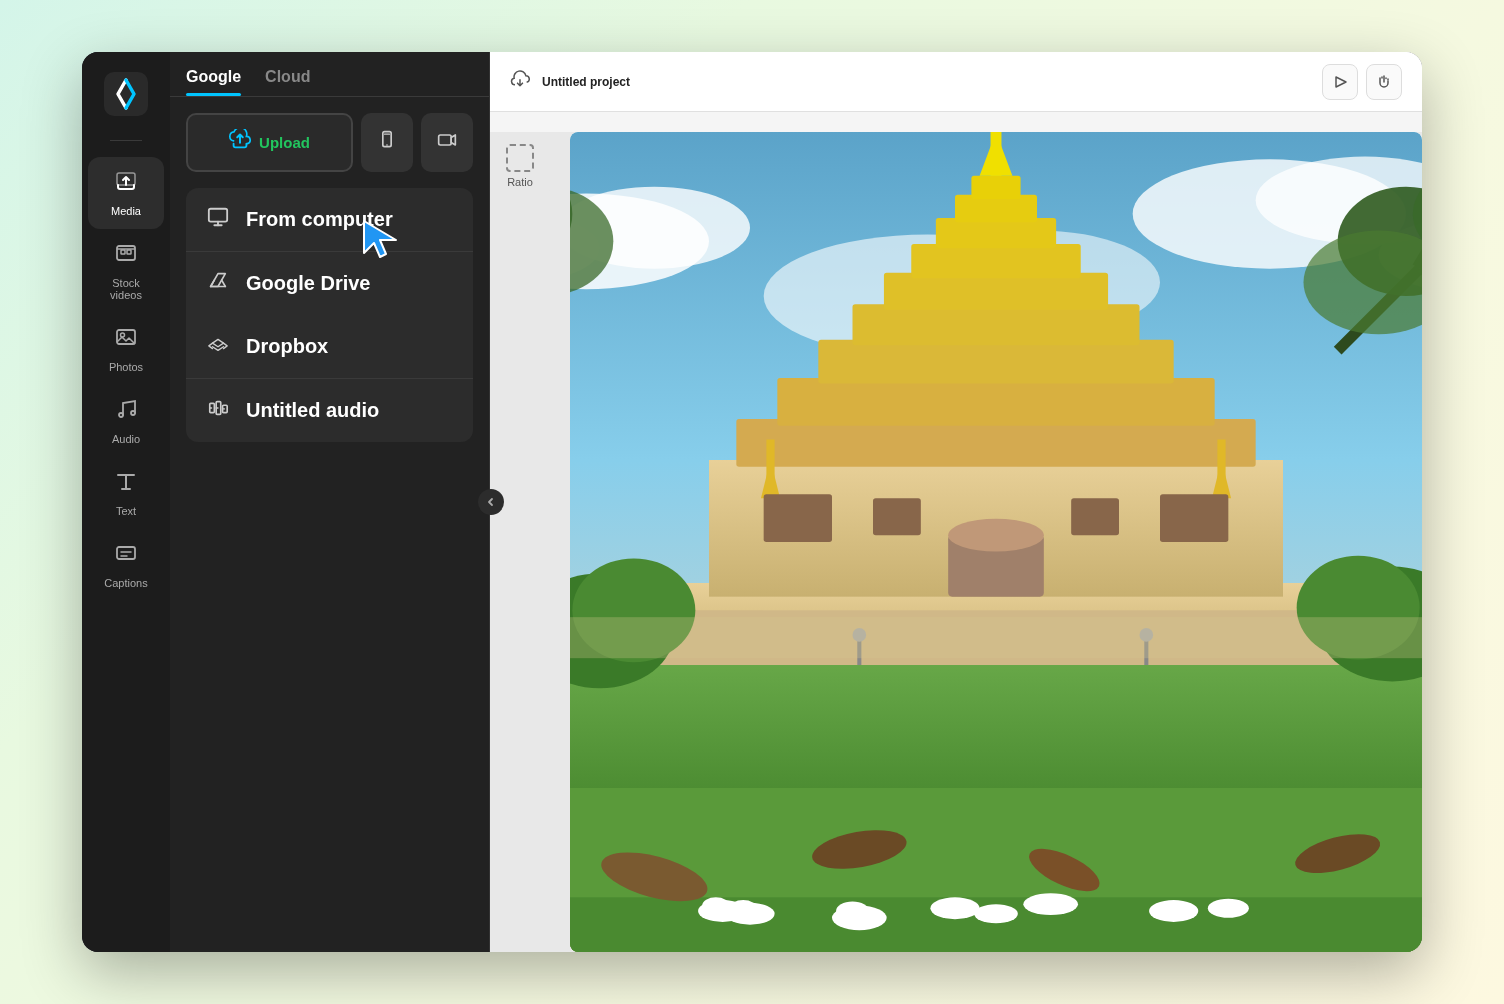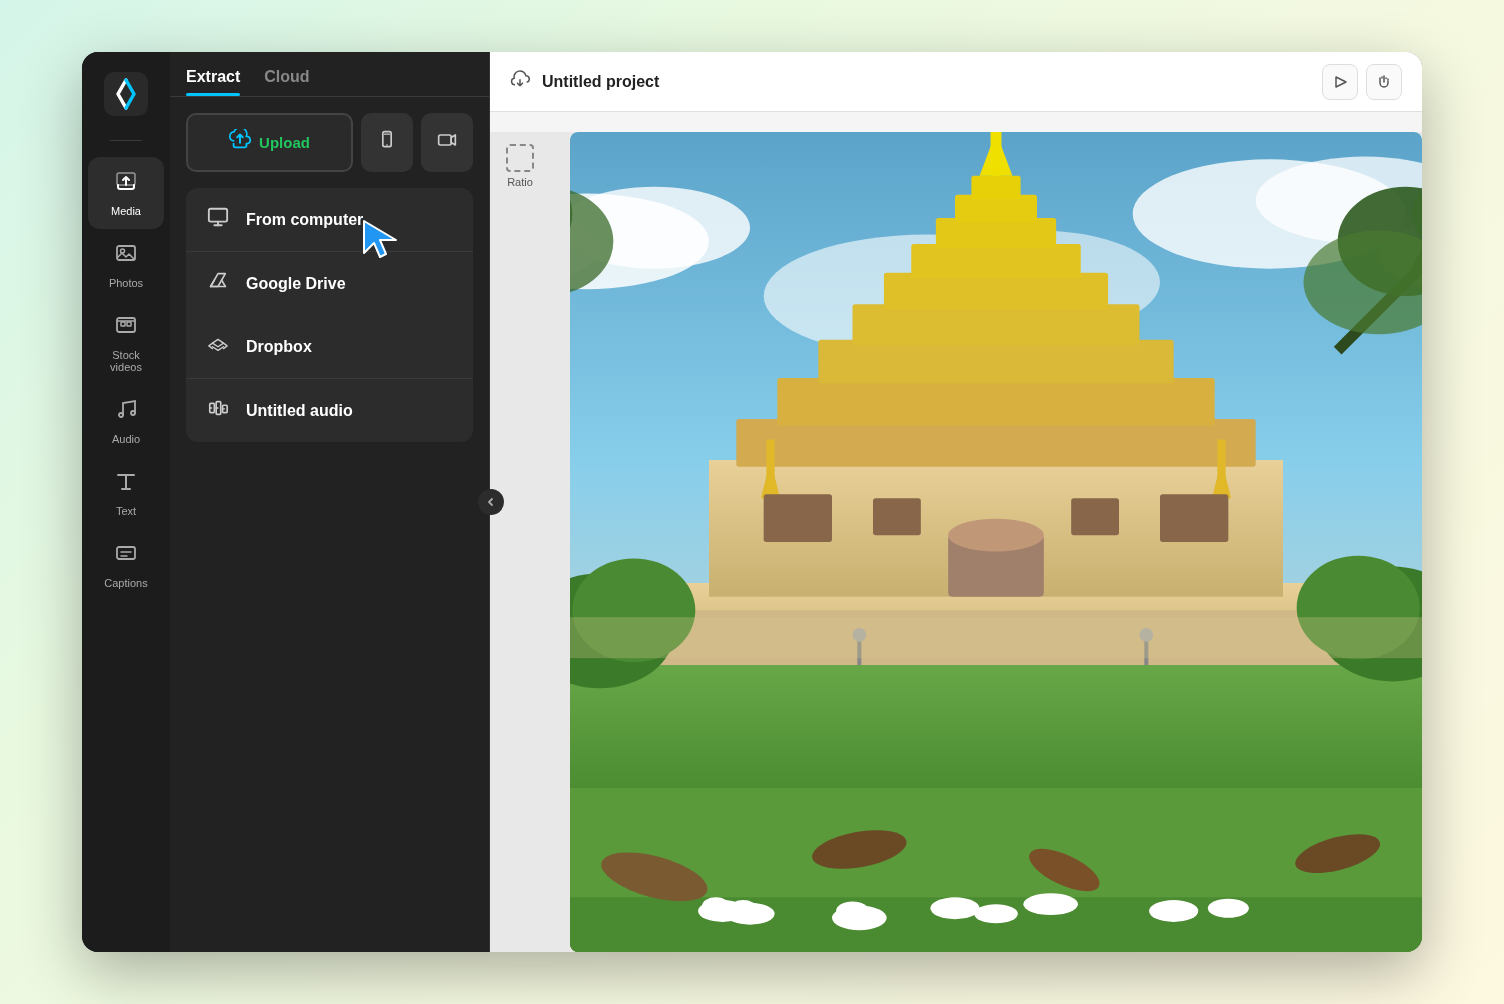--- a/index.html
+++ b/index.html
@@ -172,21 +172,21 @@
       gap: 16px;
       cursor: pointer;
     }
     .dropdown-item-icon {
       font-size: 20px;
       color: #ccc;
       width: 24px;
       text-align: center;
     }
     .dropdown-item-label {
-      font-size: 16px;
+      font-size: 20px;
       font-weight: 600;
       color: #fff;
     }
     .dropdown-divider-thin {
       height: 1px;
       background: #3a3a3a;
     }
 
     
     .main-content {
@@ -204,21 +204,21 @@
       align-items: center;
       padding: 0 20px;
       gap: 12px;
       border-bottom: 1px solid #e0e0e0;
     }
     .top-bar-icon {
       color: #555;
       font-size: 18px;
     }
     .top-bar-title {
-      font-size: 16px;
+      font-size: 12px;
       font-weight: 600;
       color: #222;
       flex: 1;
     }
     .top-bar-actions {
       display: flex;
       gap: 8px;
     }
     .top-bar-btn {
       width: 36px;
@@ -327,48 +327,48 @@
 
     <div class="sidebar-item active">
       <span class="sidebar-icon">
         <svg width="24" height="24" viewBox="0 0 24 24" fill="none">
           <path d="M12 16V8M12 8L9 11M12 8L15 11" stroke="white" stroke-width="2" stroke-linecap="round" stroke-linejoin="round"></path>
           <path d="M4 16v2a2 2 0 002 2h12a2 2 0 002-2v-2" stroke="white" stroke-width="2" stroke-linecap="round"></path>
           <rect x="3" y="4" width="18" height="12" rx="2" stroke="white" stroke-width="1.5" fill="none" opacity="0.5"></rect>
         </svg>
       </span>
       <span class="sidebar-item-label">Media</span>
-    </div>
-
-    <div class="sidebar-item">
-      <span class="sidebar-icon">
-        <svg width="24" height="24" viewBox="0 0 24 24" fill="none">
-          <rect x="3" y="5" width="18" height="14" rx="2" stroke="#aaa" stroke-width="1.8" fill="none"></rect>
-          <circle cx="8.5" cy="10" r="2" stroke="#aaa" stroke-width="1.5" fill="none"></circle>
-          <path d="M3 17l5-5 4 4 3-3 6 6" stroke="#aaa" stroke-width="1.5" stroke-linejoin="round"></path>
-        </svg>
-      </span>
-      <span class="sidebar-item-label">Photos</span>
     </div>
 
     <div class="sidebar-item">
       <span class="sidebar-icon">
         <svg width="24" height="24" viewBox="0 0 24 24" fill="none">
           <rect x="3" y="5" width="18" height="14" rx="2" stroke="#aaa" stroke-width="1.8" fill="none"></rect>
           <rect x="7" y="9" width="4" height="4" rx="0.5" stroke="#aaa" stroke-width="1.5" fill="none"></rect>
           <rect x="13" y="9" width="4" height="4" rx="0.5" stroke="#aaa" stroke-width="1.5" fill="none"></rect>
           <line x1="3" y1="8" x2="21" y2="8" stroke="#aaa" stroke-width="1.5"></line>
         </svg>
       </span>
       <span class="sidebar-item-label">Stock<br>videos</span>
     </div>
 
     <div class="sidebar-item">
       <span class="sidebar-icon">
         <svg width="24" height="24" viewBox="0 0 24 24" fill="none">
+          <rect x="3" y="5" width="18" height="14" rx="2" stroke="#aaa" stroke-width="1.8" fill="none"></rect>
+          <circle cx="8.5" cy="10" r="2" stroke="#aaa" stroke-width="1.5" fill="none"></circle>
+          <path d="M3 17l5-5 4 4 3-3 6 6" stroke="#aaa" stroke-width="1.5" stroke-linejoin="round"></path>
+        </svg>
+      </span>
+      <span class="sidebar-item-label">Photos</span>
+    </div>
+
+    <div class="sidebar-item">
+      <span class="sidebar-icon">
+        <svg width="24" height="24" viewBox="0 0 24 24" fill="none">
           <path d="M9 18V6l12-2v12" stroke="#aaa" stroke-width="1.8" stroke-linecap="round"></path>
           <circle cx="7" cy="18" r="2" stroke="#aaa" stroke-width="1.8" fill="none"></circle>
           <circle cx="19" cy="16" r="2" stroke="#aaa" stroke-width="1.8" fill="none"></circle>
         </svg>
       </span>
       <span class="sidebar-item-label">Audio</span>
     </div>
 
     <div class="sidebar-item">
       <span class="sidebar-icon">
@@ -388,21 +388,21 @@
         </svg>
       </span>
       <span class="sidebar-item-label">Captions</span>
     </div>
   </div>
 
   <div class="media-panel-wrapper" style="position:relative; display:flex;">
     <div class="media-panel">
 
       <div class="panel-tabs">
-        <div class="panel-tab active">Extract</div>
+        <div class="panel-tab active">Google</div>
         <div class="panel-tab inactive">Cloud</div>
       </div>
       <div class="panel-tab-divider"></div>
 
       <div class="upload-area">
         <button class="upload-btn primary">
           <span class="btn-icon">
             <svg width="22" height="22" viewBox="0 0 24 24" fill="none">
               <path d="M12 15V6M12 6L9 9M12 6L15 9" stroke="#00c4ff" stroke-width="2.2" stroke-linecap="round" stroke-linejoin="round"></path>
               <path d="M5 16v2a2 2 0 002 2h10a2 2 0 002-2v-2" stroke="#00c4ff" stroke-width="2" stroke-linecap="round"></path>

